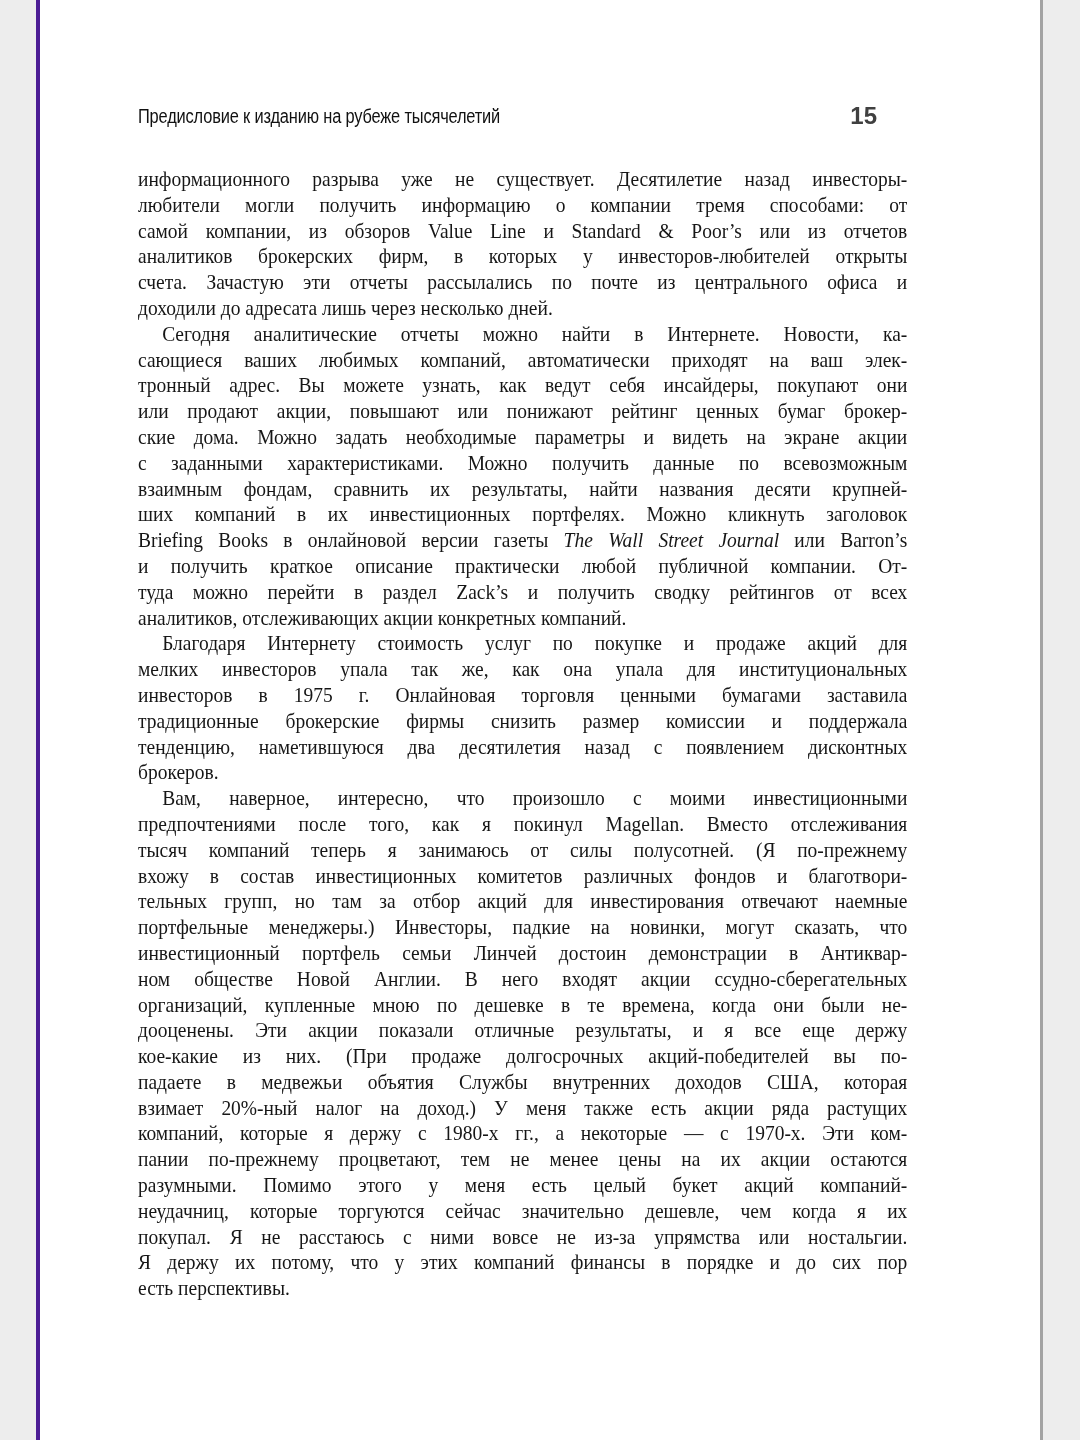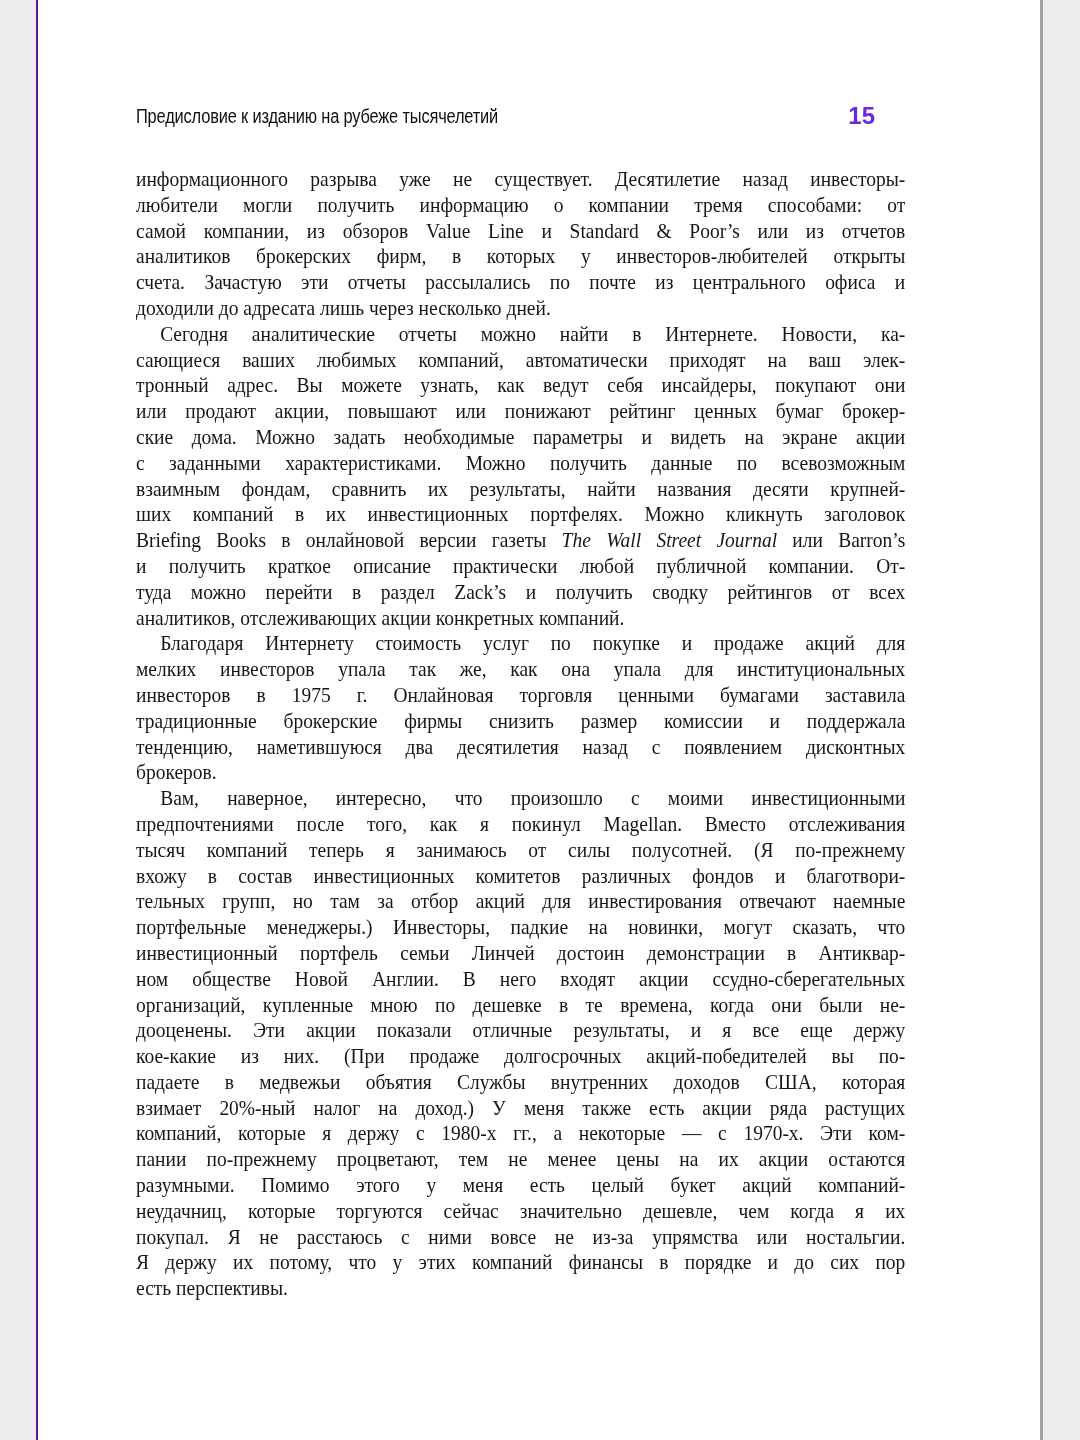--- a/index.html
+++ b/index.html
@@ -8,21 +8,21 @@
     position: relative;
     background: #ededed;
     overflow: hidden;
     font-family: "Liberation Serif", "DejaVu Serif", serif;
   }
   .page {
     position: absolute;
     top: 0; bottom: 0;
     left: 36px; right: 37px;
     background: #ffffff;
-    border-left: 2px solid #4c1d95;
+    border-left: 4px solid #4c1d95;
     border-right: 3px solid #a3a3a3;
   }
   .header-row {
     position: absolute;
     left: 98px; top: 103px;
     width: 769px; height: 27px;
   }
   .running-title {
     position: absolute;
     left: 0; top: 0;
@@ -35,21 +35,21 @@
     transform-origin: 0 50%;
     white-space: nowrap;
   }
   .page-number {
     position: absolute;
     right: 30px; top: -2px;
     font-family: "Liberation Sans", sans-serif;
     font-weight: bold;
     font-size: 24px;
     line-height: 30px;
-    color: #6d28d9;
+    color: #404040;
   }
   .body-text {
     position: absolute;
     left: 98px; top: 167px;
     width: 829px;
     transform: scaleX(0.928);
     transform-origin: 0 0;
     color: #161616;
   }
   .paragraph { margin: 0; padding: 0; }

